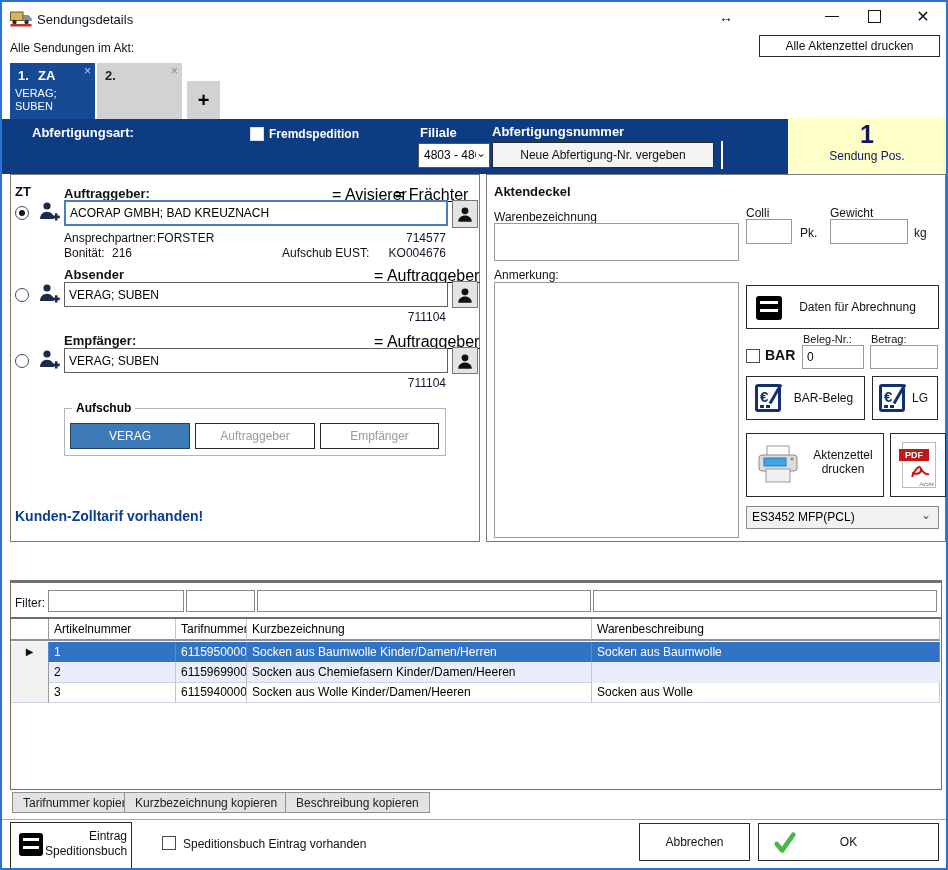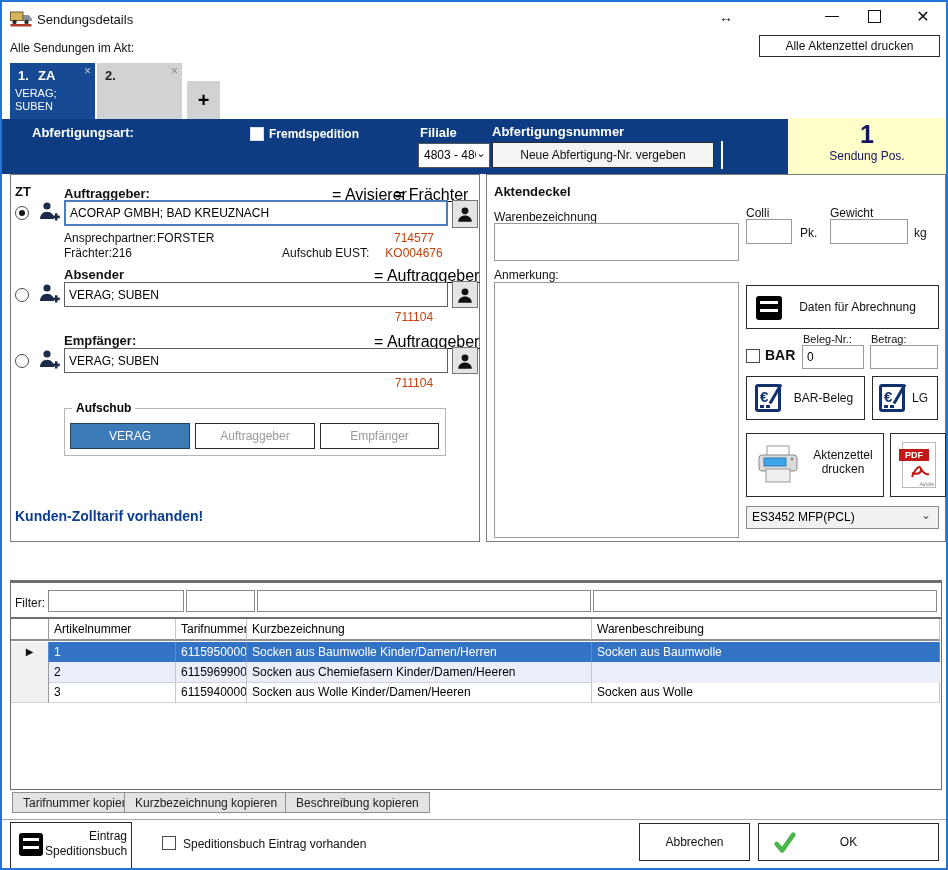--- a/index.html
+++ b/index.html
@@ -4,21 +4,21 @@
 <style>
   * { box-sizing: border-box; font-family: "Liberation Sans", sans-serif; margin:0; padding:0; }
   body { margin:0; background:#ffffff; }
   .window { position:relative; width:948px; height:870px; background:#fff; border:2px solid #2374d4; overflow:hidden; }
   .abs { position:absolute; }
   .b { font-weight:bold; }
   .lbl { font-size:12px; color:#111; white-space:nowrap; }
   .wlbl { font-size:13px; color:#fff; font-weight:bold; white-space:nowrap; }
   .link { font-size:16px; color:#000000; text-decoration:underline; white-space:nowrap; cursor:pointer; }
   .inp { position:absolute; border:1px solid #5f5f5f; background:#fff; font-size:12px; padding:2px 4px; outline:none; }
-  .numr { position:absolute; font-size:12px; color:#c2410c; text-align:center; }
+  .numr { position:absolute; font-size:12px; color:#0f172a; text-align:right; }
   .radio { position:absolute; width:14px; height:14px; border:1px solid #4a4a4a; border-radius:50%; background:#fff; }
   .radio.on::after { content:""; position:absolute; left:3px; top:3px; width:6px; height:6px; border-radius:50%; background:#161616; }
   .cb { position:absolute; width:14px; height:14px; border:1px solid #4a4a4a; background:#fff; }
   .btn { position:absolute; display:flex; align-items:center; justify-content:center; font-size:12px; color:#111; background:#f4f4f4; border:1px solid #2b2b2b; cursor:pointer; white-space:nowrap; }
   .btn.white { background:#fff; }
   .gbtn { position:absolute; font-size:12px; color:#222; background:#e3e3e3; border:1px solid #919191; padding:3px 10px; cursor:pointer; white-space:nowrap; }
   .band { position:absolute; left:0; top:117px; width:944px; height:55px; background:#0d3c82; }
   .tab { position:absolute; cursor:pointer; }
   .tabx { position:absolute; top:2px; right:4px; font-size:12px; line-height:12px; cursor:pointer; }
   .combo { position:absolute; background:#fff; border:1px solid #555; font-size:12px; }
@@ -115,21 +115,21 @@
   <input class="inp" style="left: 62px; top: 198px; width: 384px; height: 26px; border: 2px solid rgb(74, 126, 192);" value="ACORAP GMBH; BAD KREUZNACH">
   <button class="btn" style="left:450px;top:198px;width:26px;height:28px;background:#e4e4e4;border:1px solid #777">
     <svg width="18" height="18" viewBox="0 0 20 20">
         <circle cx="10" cy="6.5" r="3.8" fill="#111"></circle>
         <path d="M2.5 18.5c0-4.2 3.4-6.8 7.5-6.8s7.5 2.6 7.5 6.8z" fill="#111"></path>
       </svg>
   </button>
   <span class="abs lbl" style="left:62px;top:229px">Ansprechpartner:</span>
   <span class="abs lbl" style="left:155px;top:229px">FORSTER</span>
   <span class="numr" style="left:380px;top:229px;width:64px">714577</span>
-  <span class="abs lbl" style="left:62px;top:244px">Frächter:</span>
+  <span class="abs lbl" style="left:62px;top:244px">Bonität:</span>
   <span class="abs lbl" style="left:110px;top:244px">216</span>
   <span class="abs lbl" style="left:280px;top:244px">Aufschub EUST:</span>
   <span class="numr" style="left:380px;top:244px;width:64px">KO004676</span>
 
   <span class="abs lbl b" style="left:62px;top:265px;font-size:13px">Absender</span>
   <span class="abs link" style="left:372px;top:265px">= Auftraggeber</span>
   <span class="radio" style="left:13px;top:286px"></span>
   <svg class="abs" style="left:36px;top:280px" width="22" height="22" viewBox="0 0 22 22">
     <circle cx="9" cy="6" r="3.6" fill="#1c2b4a"></circle>
       <path d="M2 19c0-4.4 3.2-7.2 7-7.2s7 2.8 7 7.2z" fill="#1c2b4a"></path>

